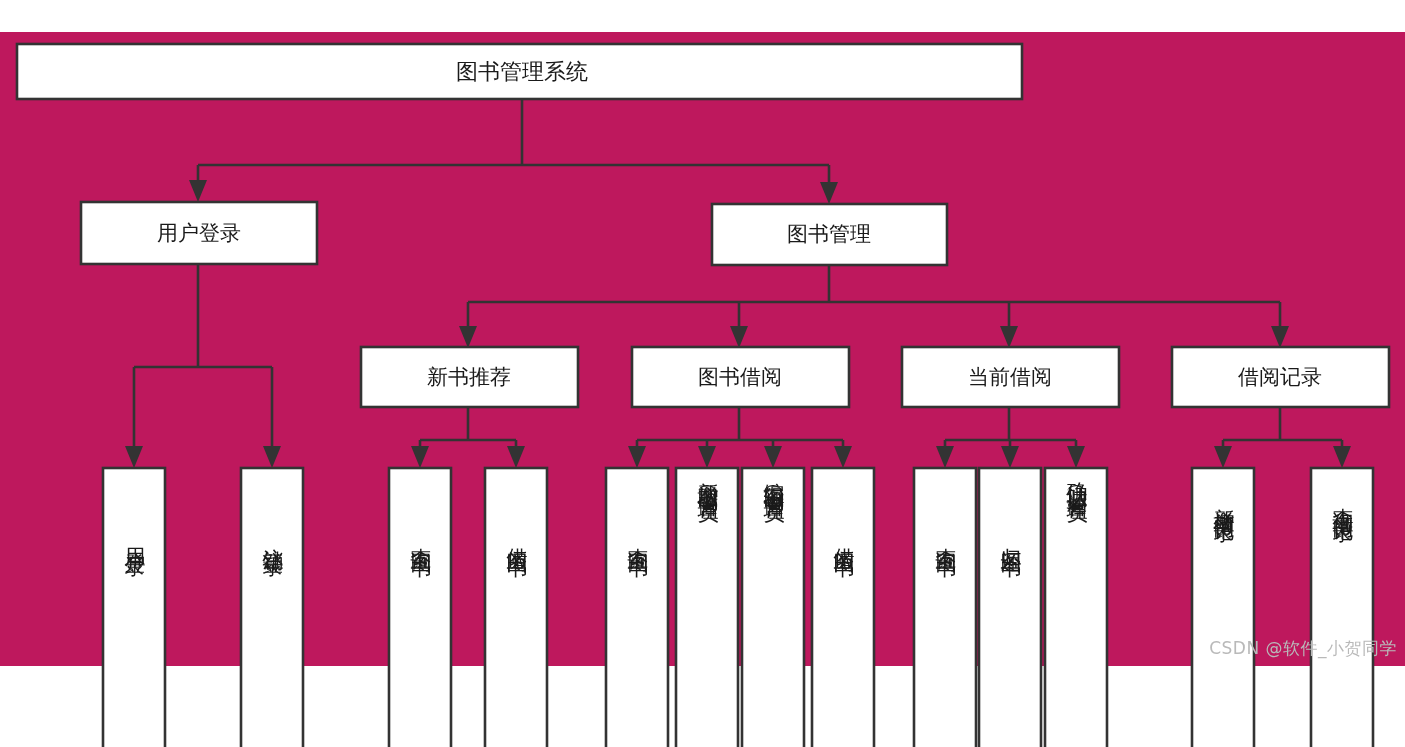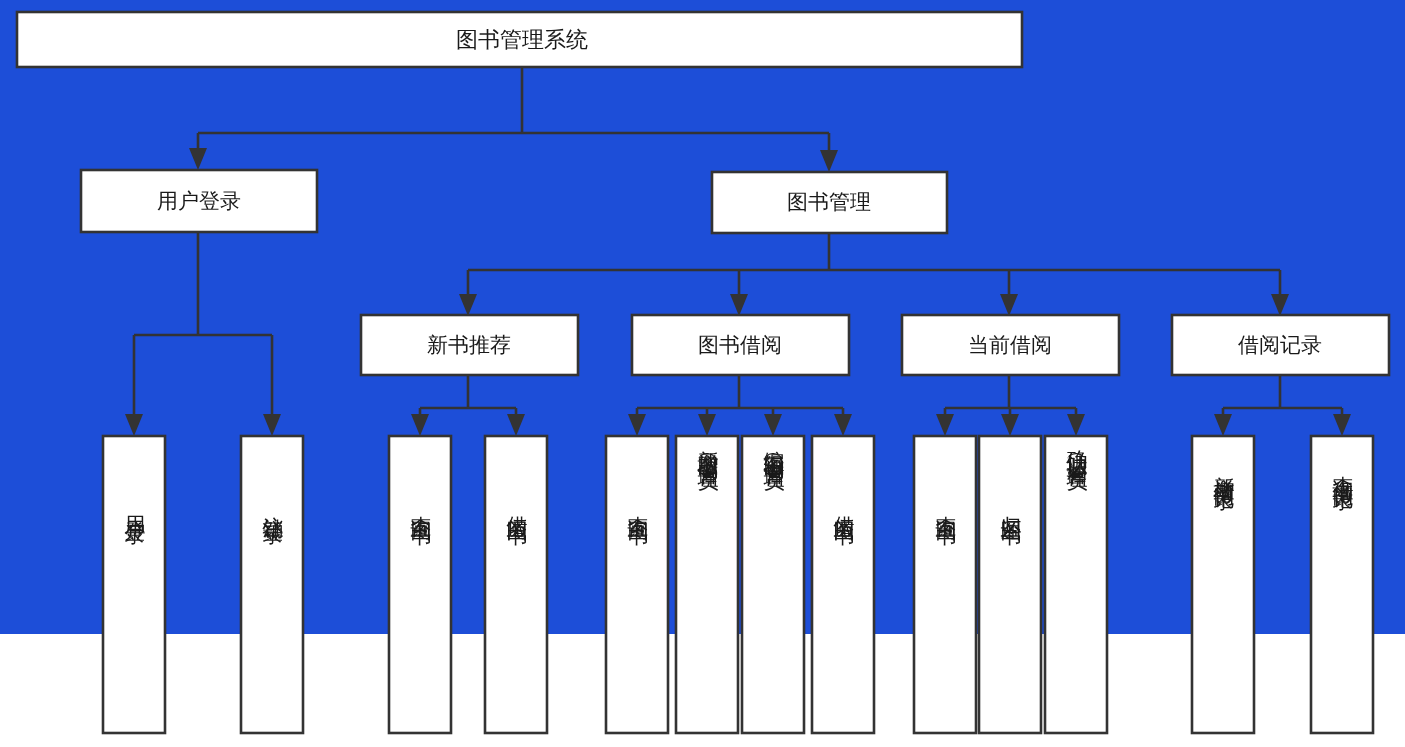--- a/index.html
+++ b/index.html
@@ -11,21 +11,22 @@
   body {
     width: 1405px;
     height: 747px;
     overflow: hidden;
     font-family: "DejaVu Sans", "Liberation Sans", sans-serif;
   }
   #diagram-root {
     position: relative;
     width: 1405px;
     height: 634px;
-    background: #1d4ed8;
+    background: #be185d;
+    margin-top: 32px;
   }
   svg.diagram-canvas {
     position: absolute;
     left: 0;
     top: 0;
     width: 1405px;
     height: 747px;
     display: block;
   }
   .node-box {
@@ -234,13 +235,14 @@
       <rect class="node-box" x="1192" y="436" width="62" height="297"></rect>
       <text class="leaf-label" x="1223" y="468">新增借阅记录</text>
     </g>
     <g>
       <rect class="node-box" x="1311" y="436" width="62" height="297"></rect>
       <text class="leaf-label" x="1342" y="468">查询借阅记录</text>
     </g>
 
   </svg>
 
+  <div class="watermark-text">CSDN @软件_小贺同学</div>
 </div>
 
 </body></html>

